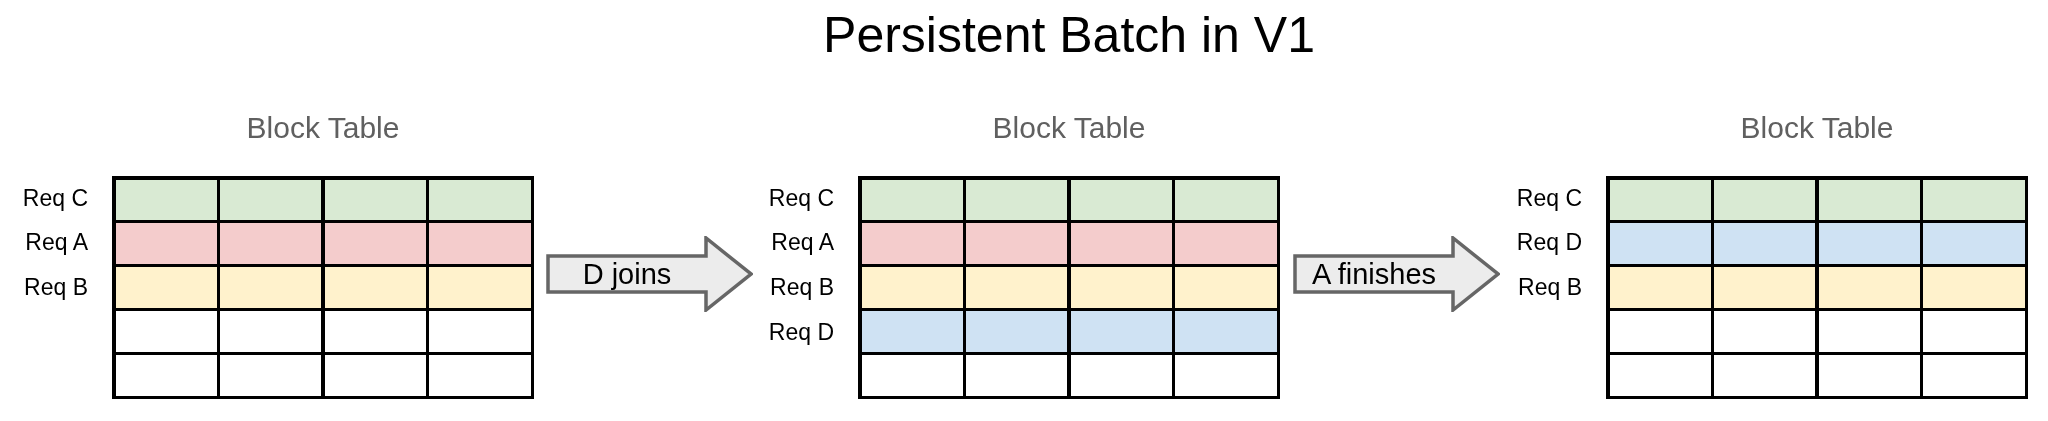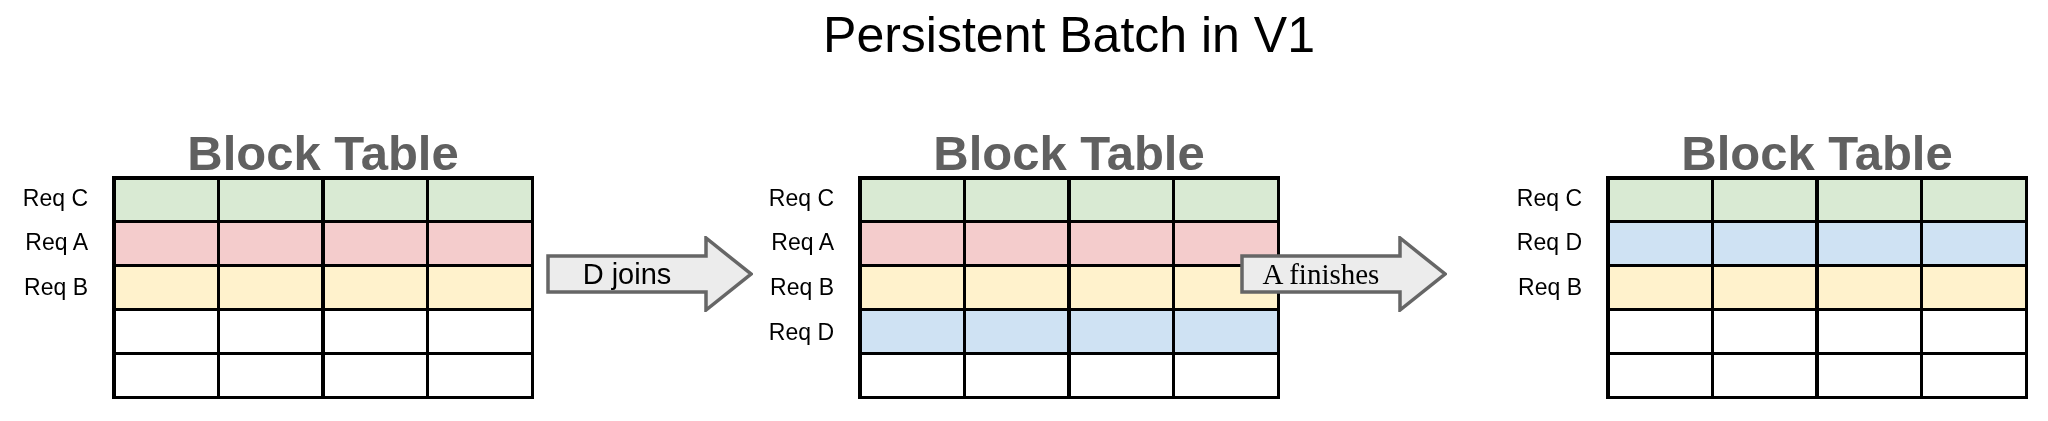--- a/index.html
+++ b/index.html
@@ -19,25 +19,25 @@
     left: 1069px;
     transform: translateX(-50%);
     font-size: 50px;
     font-weight: 400;
     color: #000000;
     white-space: nowrap;
     line-height: 1.15;
   }
   .stage-heading {
     position: absolute;
-    top: 125px;
+    top: 111px;
     width: 422px;
     text-align: center;
-    font-size: 49px;
-    font-weight: 700;
+    font-size: 30px;
+    font-weight: 400;
     color: #606060;
     line-height: 1.15;
     white-space: nowrap;
   }
   .grid {
     position: absolute;
     top: 176px;
     width: 422px;
     height: 223px;
     background: #000000;
@@ -72,21 +72,21 @@
   .h2 { left: 858px; }  .g2 { left: 858px; }  .l2 { left: 724px; }
   .h3 { left: 1606px; } .g3 { left: 1606px; } .l3 { left: 1472px; }
 
   .arrow {
     position: absolute;
     width: 207px;
     height: 76px;
     top: 236px;
   }
   .a1 { left: 546px; }
-  .a2 { left: 1240px; font-family: Liberation Serif, serif; }
+  .a2 { left: 1293px; }
   .arrow svg { position: absolute; left: 0; top: 0; }
   .arrow-label {
     position: absolute;
     left: 2px;
     top: 20px;
     width: 158px;
     height: 36px;
     display: flex;
     align-items: center;
     justify-content: center;

